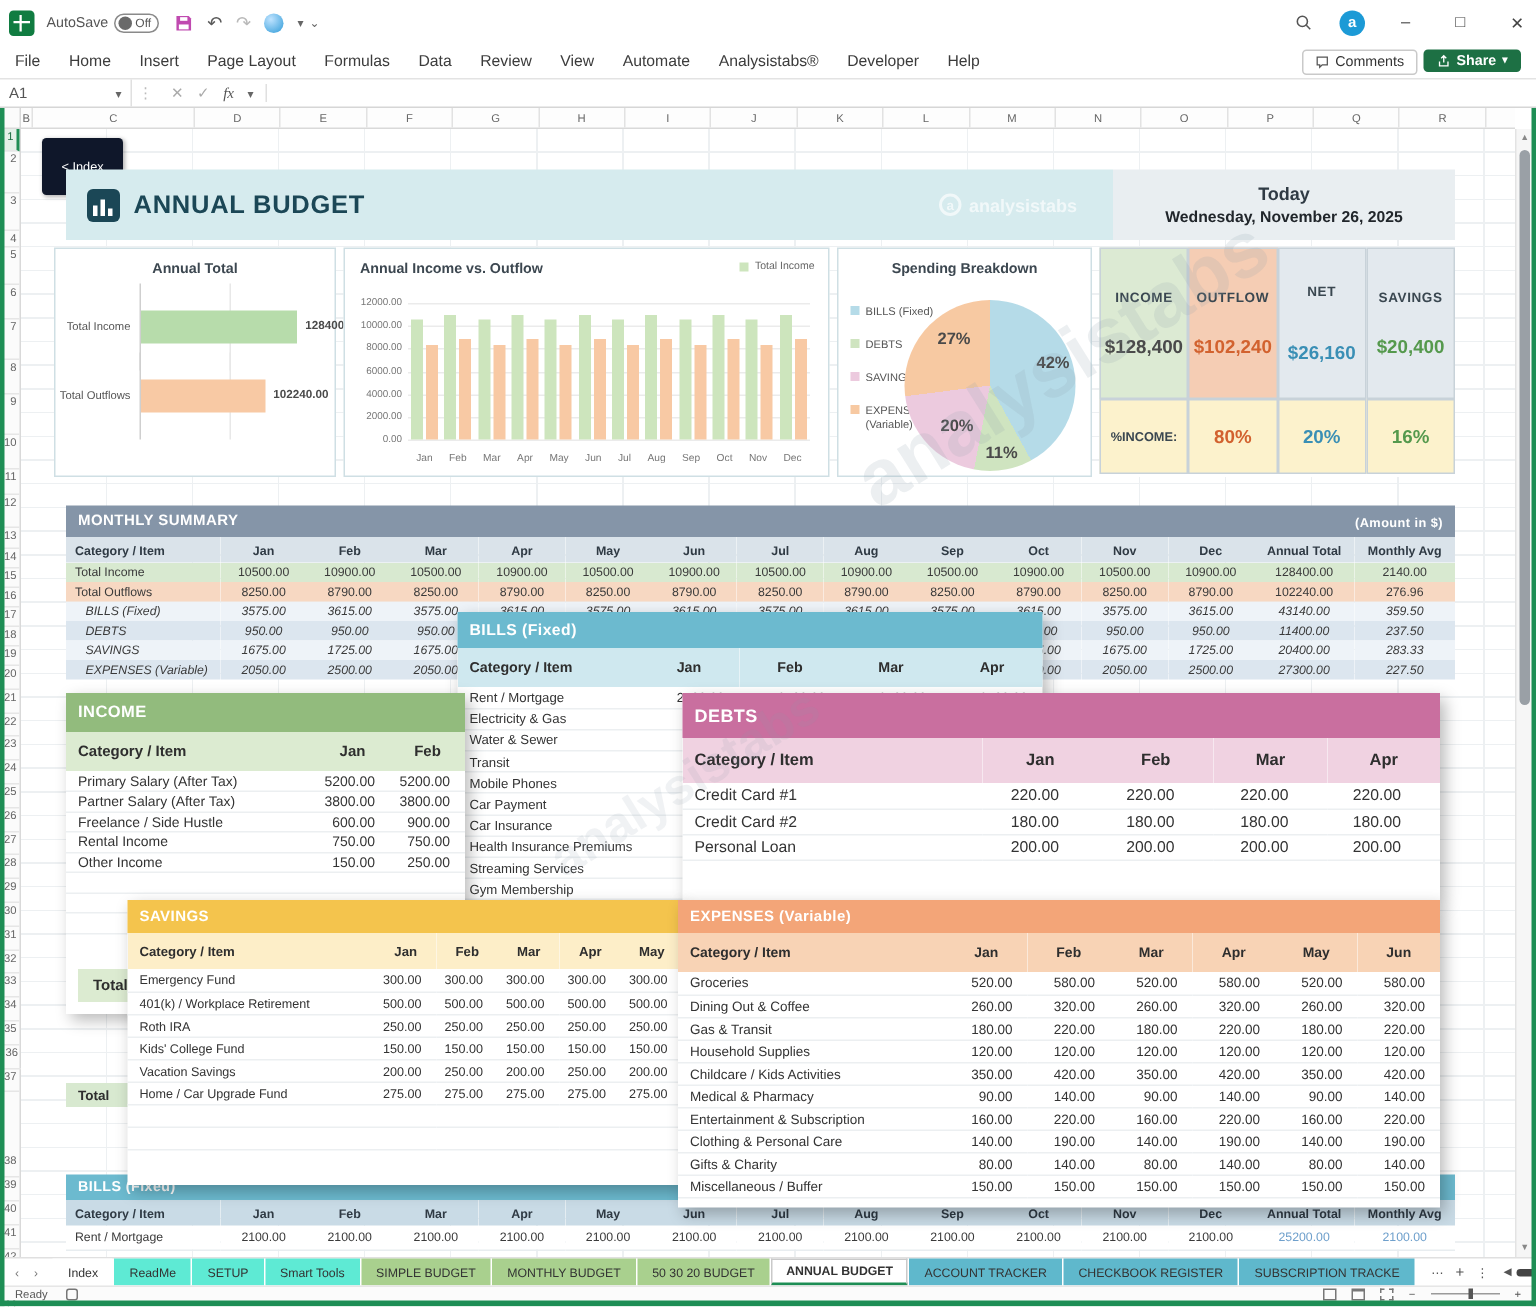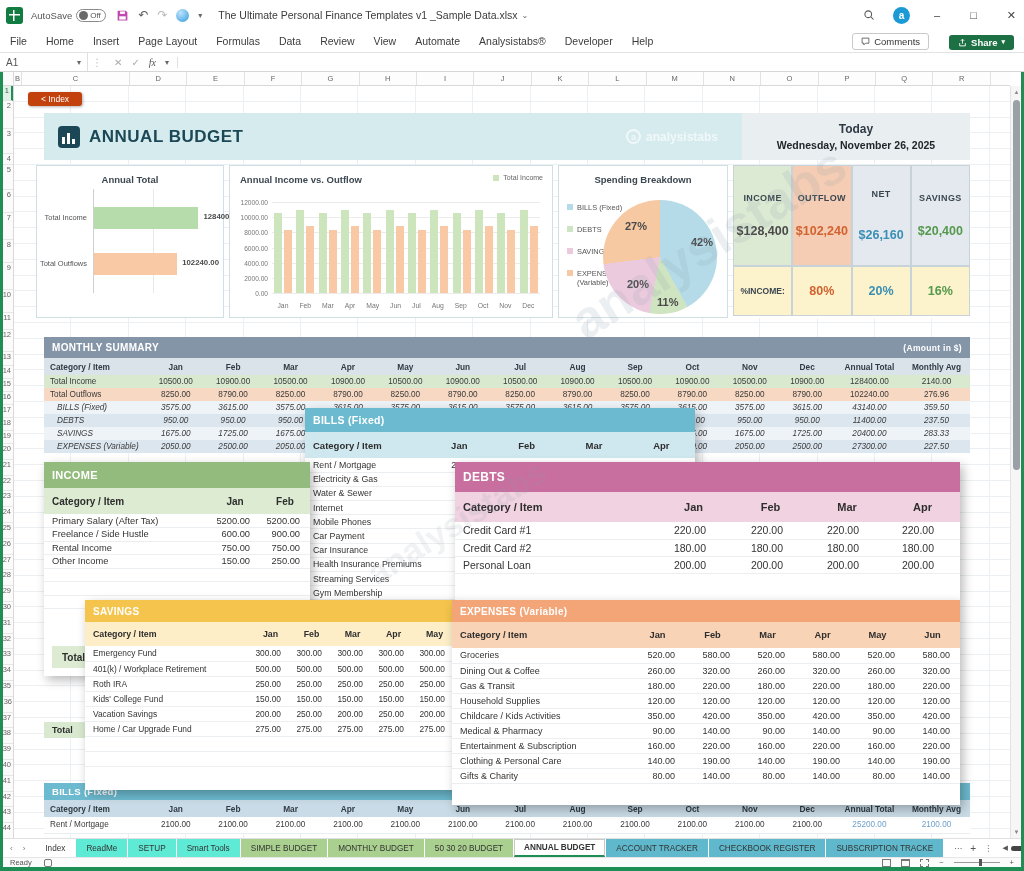--- a/index.html
+++ b/index.html
@@ -23,21 +23,21 @@
   .blue-dot{width:13px;height:13px;border-radius:50%;background:radial-gradient(circle at 35% 30%,#bfe3ff,#2f9bd8)}
   .caret{font-size:8px;color:#666}
   .doc-title{margin-left:16px;color:#3b3b3b;white-space:nowrap}
   .tb-right{margin-left:auto;display:flex;align-items:center;gap:18px;color:#555}
   .win-btn{font-size:11px;color:#444;padding:0 6px}
   .avatar{width:17px;height:17px;border-radius:50%;background:#1c9ad6;color:#fff;font-size:10px;font-weight:bold;
     display:flex;align-items:center;justify-content:center}
 
   .menubar{position:absolute;left:0;top:30px;width:1024px;height:22px;display:flex;align-items:center;
     padding:0 10px;gap:19px;font-size:10.5px;color:#3c3c3c;background:#fff}
-  .menubar .mright{margin-left:auto;display:flex;gap:20px;align-items:flex-end}
+  .menubar .mright{margin-left:auto;display:flex;gap:4px;align-items:flex-start}
   .btn-comments{display:flex;align-items:center;gap:4px;border:1px solid #c9c9c9;border-radius:3px;
     padding:2px 8px;font-size:9.5px;color:#333;background:#fff}
   .btn-share{display:flex;align-items:center;gap:4px;border-radius:3px;padding:2px 9px;font-size:9.5px;
     color:#fff;background:#1d7044;font-weight:bold}
 
   .formulabar{position:absolute;left:0;top:52px;width:1024px;height:20px;background:#fff;
     border-top:1px solid #e3e3e3;border-bottom:1px solid #d6d6d6;display:flex;align-items:center;font-size:10px;color:#555}
   .namebox{width:88px;height:100%;display:flex;align-items:center;justify-content:space-between;
     padding:0 6px;border-right:1px solid #e0e0e0}
   .fx-icons{display:flex;align-items:center;gap:9px;padding:0 8px;border-right:1px solid #e0e0e0;color:#888}
@@ -58,21 +58,21 @@
       repeating-linear-gradient(to right,transparent 0 56.4px,#edf0f2 56.4px 57.4px);z-index:0}
 
   .vscroll{position:absolute;right:3px;top:86px;width:11px;height:752px;background:#f6f6f6;border-left:1px solid #e3e3e3;z-index:9}
   .vscroll .arr{position:absolute;left:0;width:11px;height:12px;color:#888;font-size:6px;text-align:center;line-height:12px}
   .vscroll .thumb{position:absolute;left:2px;width:7px;border-radius:4px;background:#9aa0a6}
 
   .edge{position:absolute;background:#1e8e55;z-index:12}
 
   
   .abs{position:absolute}
-  .idx-btn{left:28px;top:92px;padding:2px 13px;background:#c2410c;color:#fff;font-size:8.5px;border-radius:3px;
+  .idx-btn{left:28px;top:92px;padding:14px 13px;background:#0f172a;color:#fff;font-size:8.5px;border-radius:3px;
     box-shadow:1px 1px 3px rgba(0,0,0,.3);z-index:1}
   .banner{left:44px;top:113px;width:698px;height:47px;background:#d6ebee;display:flex;align-items:center;padding-left:14px;z-index:1}
   .banner .bicon{width:22px;height:22px;background:#1b4756;border-radius:4px;margin-right:9px;position:relative}
   .banner .bicon:before{content:"";position:absolute;left:4px;right:4px;bottom:4px;height:11px;
     background:linear-gradient(#fff,#fff) 0 100%/3px 7px no-repeat,
       linear-gradient(#fff,#fff) 5px 100%/3px 11px no-repeat,
       linear-gradient(#fff,#fff) 10px 100%/3px 5px no-repeat}
   .banner h1{font-size:17px;letter-spacing:.5px;color:#1b4756}
   .banner .wm{margin-left:auto;margin-right:24px;display:flex;align-items:center;gap:5px;color:rgba(255,255,255,.65);
     font-weight:bold;font-size:12px}
@@ -226,21 +226,20 @@
       <svg class="save-glyph" viewBox="0 0 16 16">
           <path fill="#c04ab0" d="M2 2h10l2 2v10H2z"></path>
           <rect x="4" y="9" width="8" height="4" fill="#fff"></rect>
           <rect x="5" y="3" width="6" height="3" fill="#fff"></rect>
         </svg>
       <span>↶</span>
       <span style="color:#b9b9b9">↷</span>
       <span class="blue-dot"></span>
       <span class="caret">▾</span>
     </div>
-    <span class="doc-title">The Ultimate Personal Finance Templates v1 _Sample Data.xlsx</span>
     <span class="caret" style="margin-left:4px">⌄</span>
     <div class="tb-right">
       <svg width="12" height="12" viewBox="0 0 16 16">
           <circle cx="7" cy="7" r="4.5" fill="none" stroke="#555" stroke-width="1.4"></circle>
           <line x1="10.5" y1="10.5" x2="14" y2="14" stroke="#555" stroke-width="1.4"></line>
         </svg>
       <span class="avatar">a</span>
       <span class="win-btn">–</span>
       <span class="win-btn">□</span>
       <span class="win-btn">✕</span>
@@ -345,21 +344,21 @@
       <div style="height: 15.8px;">28</div>
       <div style="height: 15.8px;">29</div>
       <div style="height: 15.8px;">30</div>
       <div style="height: 15.8px;">31</div>
       <div style="height: 15.8px;">32</div>
       <div style="height: 15.8px;">33</div>
       <div style="height: 15.8px;">34</div>
       <div style="height: 15.8px;">35</div>
       <div style="height: 15.8px; padding-left: 12px;">36</div>
       <div style="height: 15.8px;">37</div>
-      <div style="height: 15.8px;">38</div>
+      <div style="height: 15.8px; margin-top: 41px;">38</div>
       <div style="height: 15.8px;">39</div>
       <div style="height: 15.8px;">40</div>
       <div style="height: 15.8px;">41</div>
       <div style="height: 15.8px;">42</div>
       <div style="height: 15.8px;">43</div>
       <div style="height: 15.8px;">44</div>
     </div>
   <div class="sheetbg"></div>
 
   <div class="abs idx-btn">&lt; Index</div>
@@ -736,21 +735,21 @@
               <td>140.00</td>
             </tr>
             <tr>
               <td>Water &amp; Sewer</td>
               <td>60.00</td>
               <td>60.00</td>
               <td>60.00</td>
               <td>60.00</td>
             </tr>
             <tr>
-              <td>Internet</td>
+              <td>Transit</td>
               <td>70.00</td>
               <td>70.00</td>
               <td>70.00</td>
               <td>70.00</td>
             </tr>
             <tr>
               <td>Mobile Phones</td>
               <td>120.00</td>
               <td>120.00</td>
               <td>120.00</td>
@@ -810,20 +809,25 @@
               <th>Category / Item</th>
               <th>Jan</th>
               <th>Feb</th>
             </tr>
           </thead>
           <tbody>
             <tr>
               <td>Primary Salary (After Tax)</td>
               <td>5200.00</td>
               <td>5200.00</td>
+            </tr>
+            <tr>
+              <td>Partner Salary (After Tax)</td>
+              <td>3800.00</td>
+              <td>3800.00</td>
             </tr>
             <tr>
               <td>Freelance / Side Hustle</td>
               <td>600.00</td>
               <td>900.00</td>
             </tr>
             <tr>
               <td>Rental Income</td>
               <td>750.00</td>
               <td>750.00</td>
@@ -1091,20 +1095,29 @@
               <td>190.00</td>
             </tr>
             <tr>
               <td>Gifts &amp; Charity</td>
               <td>80.00</td>
               <td>140.00</td>
               <td>80.00</td>
               <td>140.00</td>
               <td>80.00</td>
               <td>140.00</td>
+            </tr>
+            <tr>
+              <td>Miscellaneous / Buffer</td>
+              <td>150.00</td>
+              <td>150.00</td>
+              <td>150.00</td>
+              <td>150.00</td>
+              <td>150.00</td>
+              <td>150.00</td>
             </tr>
           </tbody>
         </table>
       </div>
   </div>
 
   <div class="abs sheet-total">Total</div>
   <div class="abs bot-band">BILLS (Fixed)</div>
   <div class="abs bottable">
       <div id="bot-table">

